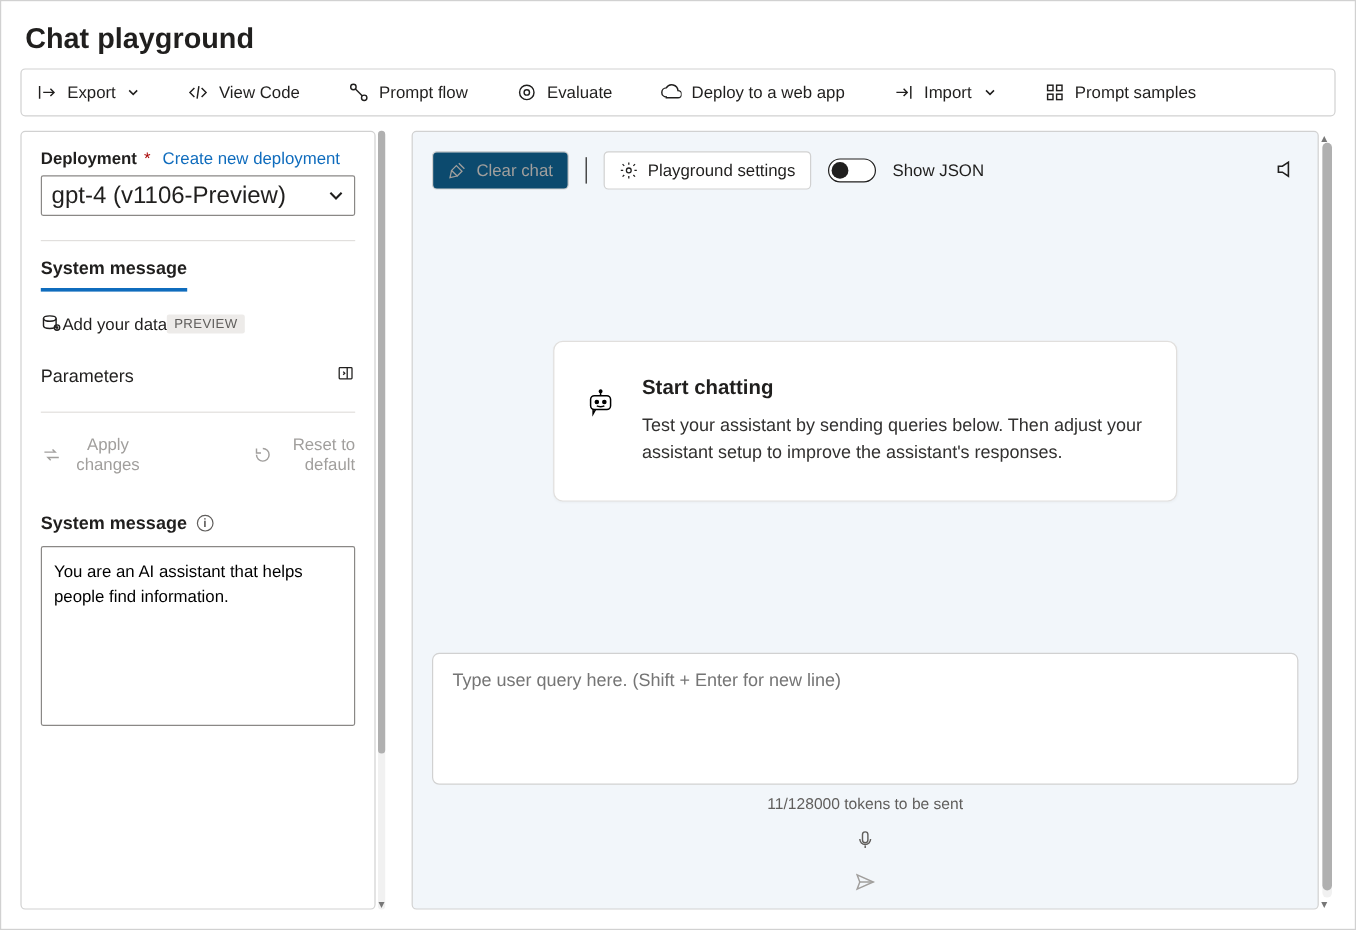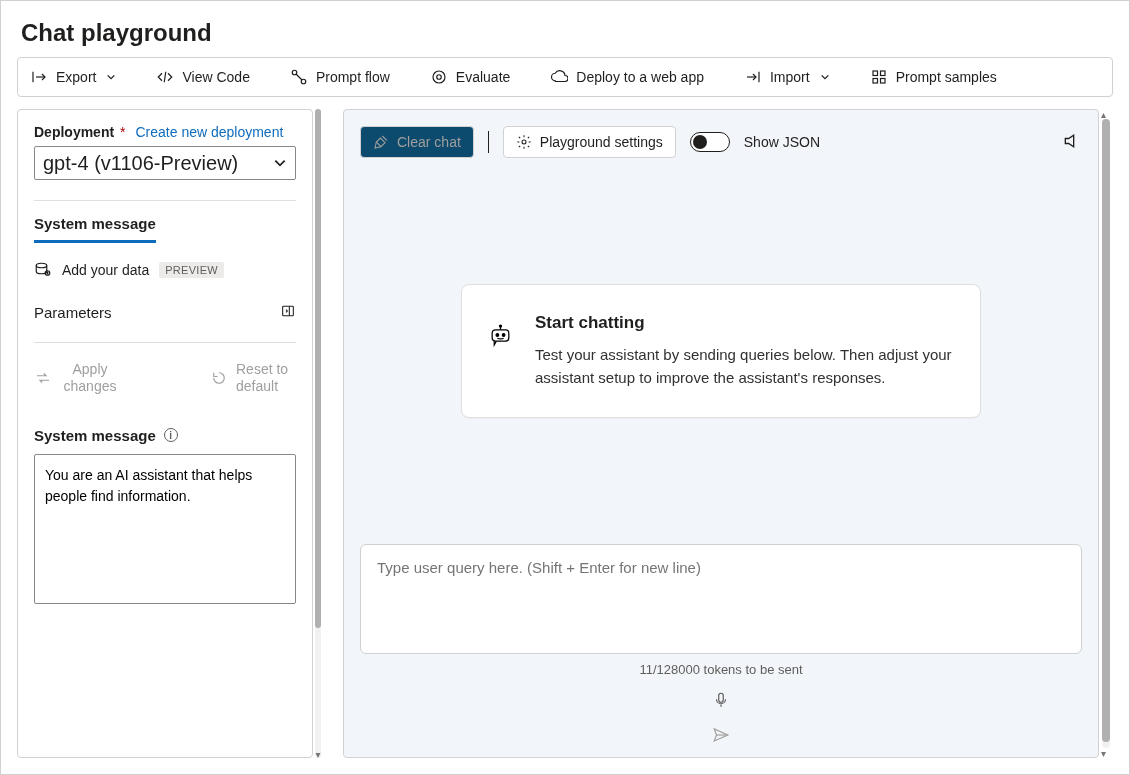--- a/index.html
+++ b/index.html
@@ -90,21 +90,21 @@
     padding: 0 8px;
     font-size: 20px;
     background: #fff;
     cursor: pointer;
   }
   .divider { height:1px; background:#e1dfdd; margin: 20px 0 14px 0; }
   .tab {
     font-weight:600; font-size:15px; padding-bottom:8px;
     border-bottom:3px solid #0f6cbd; display:inline-block;
   }
-  .row { display:flex; align-items:center; gap:10px; }
+  .row { display:flex; align-items:center; }
   .add-data-row { margin-top: 18px; }
   .preview-badge {
     font-size:11px; background:#edebe9; border-radius:2px; padding:2px 6px;
     color:#605e5c; letter-spacing:0.3px;
   }
   .param-row {
     display:flex; align-items:center; justify-content:space-between;
     margin-top: 24px; font-size:15px;
   }
   .param-row .expand svg { width:16px; height:16px; }
@@ -311,21 +311,21 @@
                 <path d="M4 9h12l-3-3"></path>
                 <path d="M20 15H8l3 3"></path>
               </svg>
             <span style="width:60px;text-align:center">Apply changes</span>
           </div>
           <div class="ghost-btn">
             <svg viewBox="0 0 24 24" fill="none" stroke-width="1.6">
                 <path d="M5 12a7 7 0 107-7"></path>
                 <path d="M5 5v5h5"></path>
               </svg>
-            <span style="width:60px;text-align:left">Reset to default</span>
+            <span style="width:60px;text-align:right">Reset to default</span>
           </div>
         </div>
 
         <div class="sys-msg-label">
           <span>System message</span>
           <span class="info-icon">i</span>
         </div>
         <textarea class="sys-msg-box" style="">You are an AI assistant that helps people find information.</textarea>
       </div>
       <div class="left-scroll">

